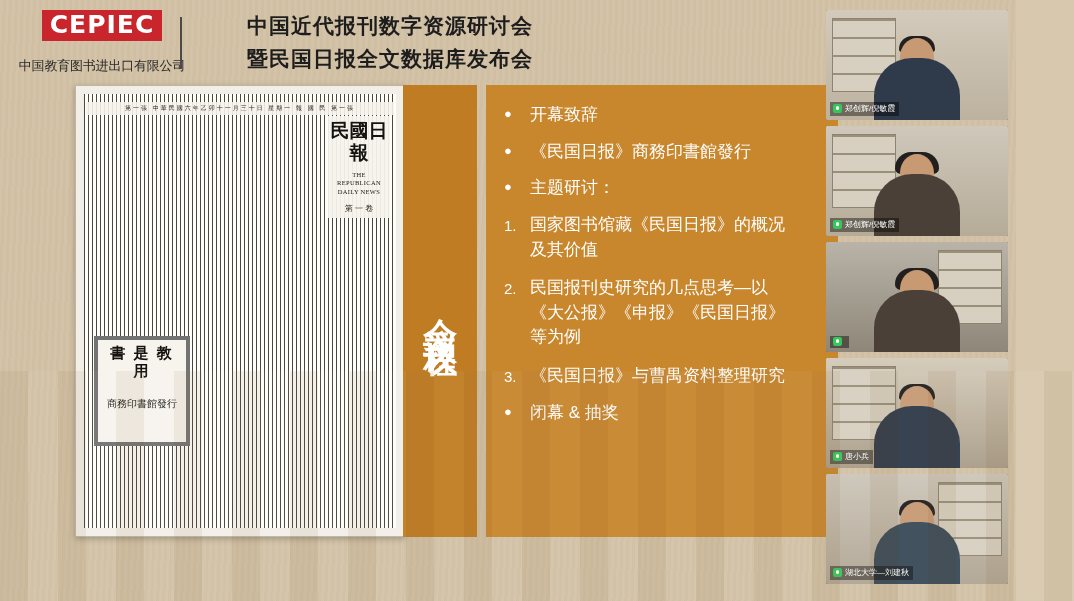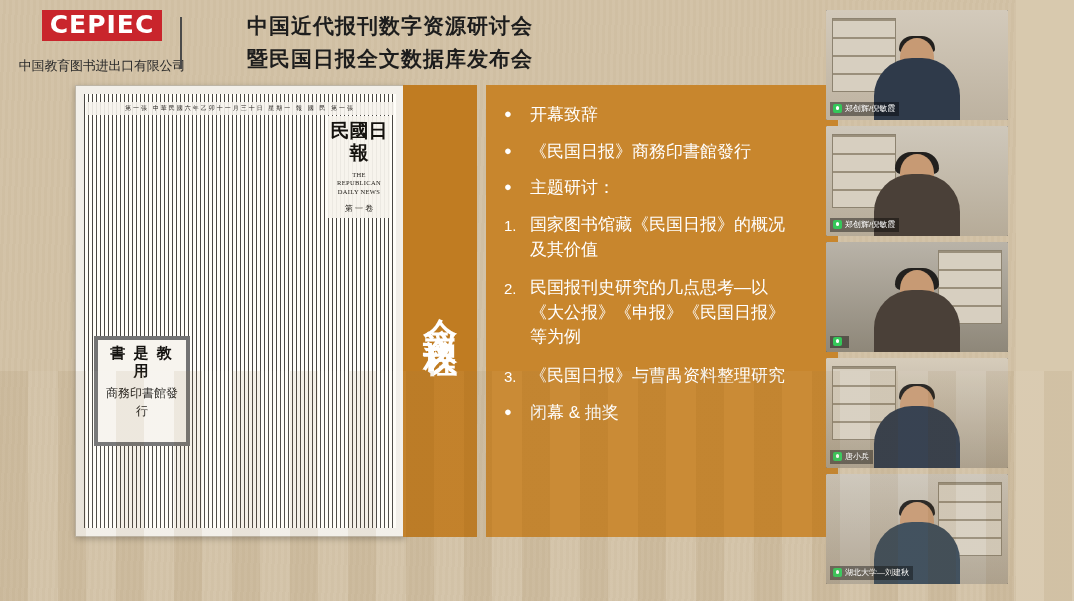--- a/index.html
+++ b/index.html
@@ -113,21 +113,21 @@
     position: absolute; left: 18px; top: 250px;
     width: 96px; height: 110px;
     background: #f7f4ee;
     border: 4px solid #737373;
     padding: 4px;
     text-align: center;
   }
   .news-adbox .ad-t {
     font-size: 15px; font-weight: bold; color: #151310; line-height: 1.2; letter-spacing: 2px;
   }
-  .news-adbox .ad-s { margin-top: 4px; font-size: 12px; color: #1a1815; line-height: 1.5; }
+  .news-adbox .ad-s { margin-top: 16px; font-size: 10px; color: #1a1815; line-height: 1.5; }
 
   
   .agenda-spine {
     position: absolute; left: 403px; top: 85px;
     width: 74px; height: 452px;
     background: #c07c22;
     display: flex; align-items: center; justify-content: center;
   }
   .agenda-spine .sp-text {
     color: #ffffff; font-size: 34px; font-weight: bold;

